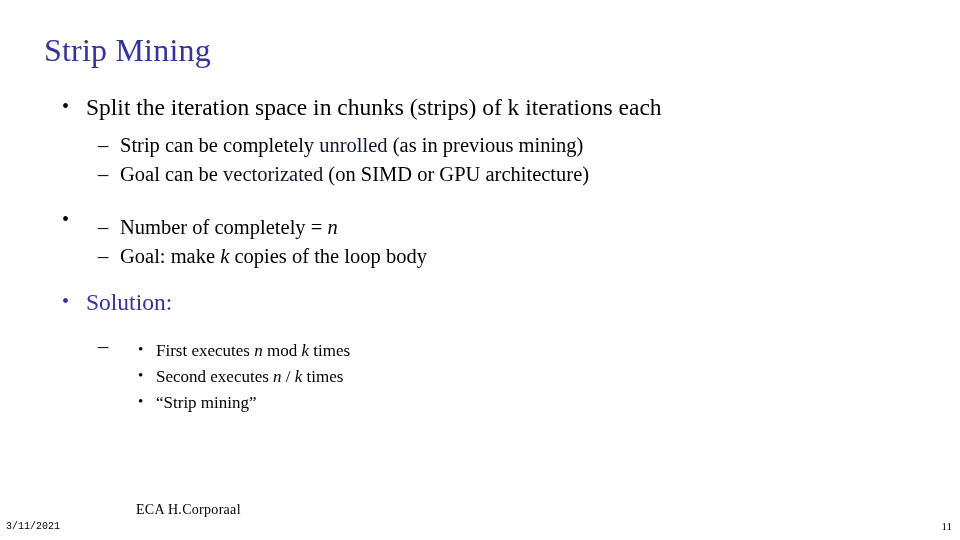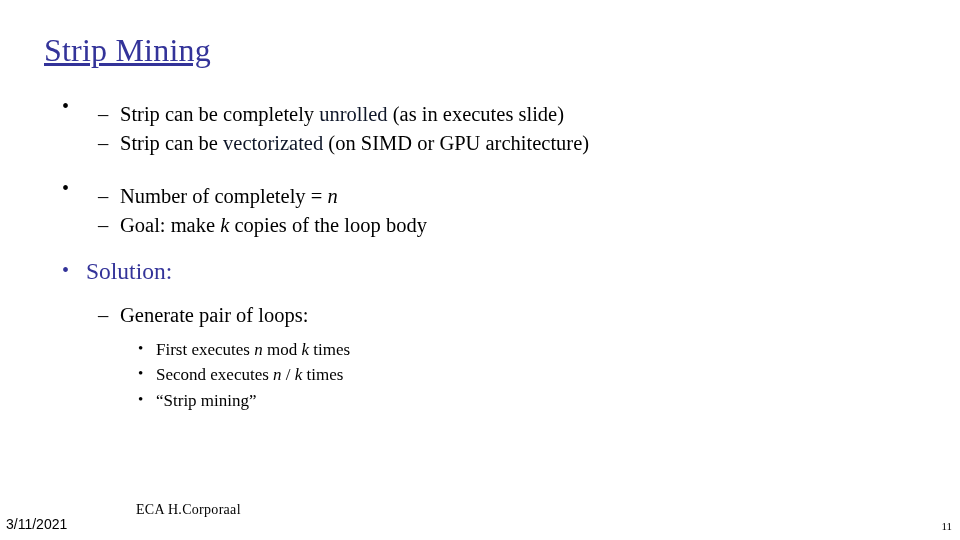--- a/index.html
+++ b/index.html
@@ -22,21 +22,20 @@
   }
   .title {
     position: absolute;
     left: 44px;
     top: 32px;
     font-size: 32px;
     color: #333399;
     font-family: "Liberation Serif", serif;
     letter-spacing: 0.2px;
     white-space: nowrap;
-    text-decoration: underline;
   }
   .body {
     position: absolute;
     left: 44px;
     top: 92px;
     width: 880px;
   }
   .l1 {
     position: relative;
     padding-left: 42px;
@@ -82,23 +81,23 @@
   }
   .gap-sm { height: 6px; }
   .gap-md { height: 12px; }
   .gap-lg { height: 16px; }
   .red { color: #0f172a; }
   .ital { font-style: italic; }
   .footer-date {
     position: absolute;
     left: 6px;
     bottom: 8px;
-    font-size: 14px;
+    font-size: 10px;
     color: #000000;
-    font-family: Liberation Sans, sans-serif;
+    font-family: Liberation Mono, monospace;
   }
   .footer-center {
     position: absolute;
     left: 136px;
     bottom: 22px;
     font-size: 14px;
     color: #000000;
     font-family: "Liberation Serif", serif;
     letter-spacing: 0.3px;
   }
@@ -115,32 +114,33 @@
 <body>
 
 <div class="slide">
 
   <div class="title">Strip Mining</div>
 
   <div class="body">
 
     <div class="l1">
       <span class="bullet">•</span>
+      <span>Split the iteration space in chunks (strips) of k iterations each</span>
     </div>
 
     <div class="gap-sm"></div>
 
     <div class="l2">
       <span class="dash">–</span>
-      <span>Strip can be completely </span><span class="red">unrolled</span><span> (as in executes slide)</span>
+      <span>Strip can be completely </span><span class="red">unrolled</span><span> (as in previous mining)</span>
     </div>
 
     <div class="l2">
       <span class="dash">–</span>
-      <span>Strip can be </span><span class="red">vectorizated</span><span> (on SIMD or GPU architecture)</span>
+      <span>Goal can be </span><span class="red">vectorizated</span><span> (on SIMD or GPU architecture)</span>
     </div>
 
     <div class="gap-lg"></div>
 
     <div class="l1">
       <span class="bullet">•</span>
     </div>
 
     <div class="gap-sm"></div>
 
@@ -158,21 +158,20 @@
 
     <div class="l1 solution">
       <span class="bullet">•</span>
       <span>Solution</span><span>:</span>
     </div>
 
     <div class="gap-md"></div>
 
     <div class="l2">
       <span class="dash">–</span>
-      <span>Generate pair of loops:</span>
     </div>
 
     <div class="gap-sm"></div>
 
     <div class="l3">
       <span class="bullet">•</span>
       <span>First executes </span><span class="ital">n</span><span> mod </span><span class="ital">k</span><span> times</span>
     </div>
 
     <div class="l3">

